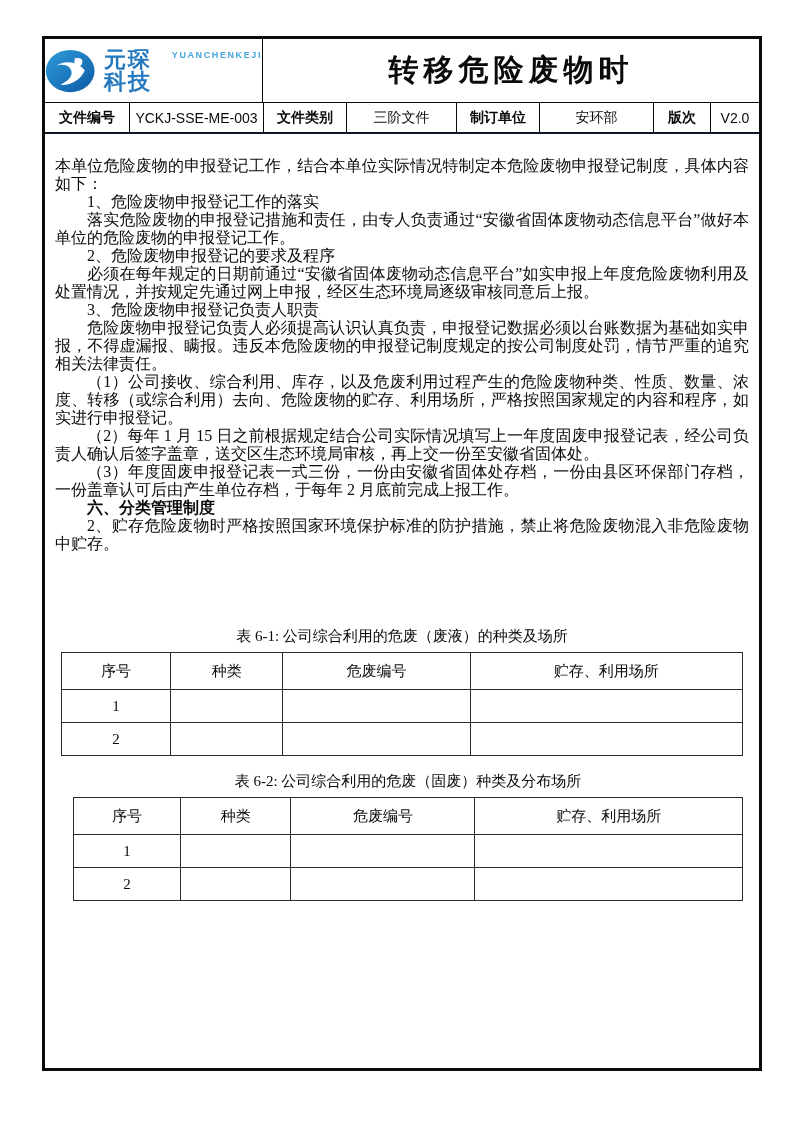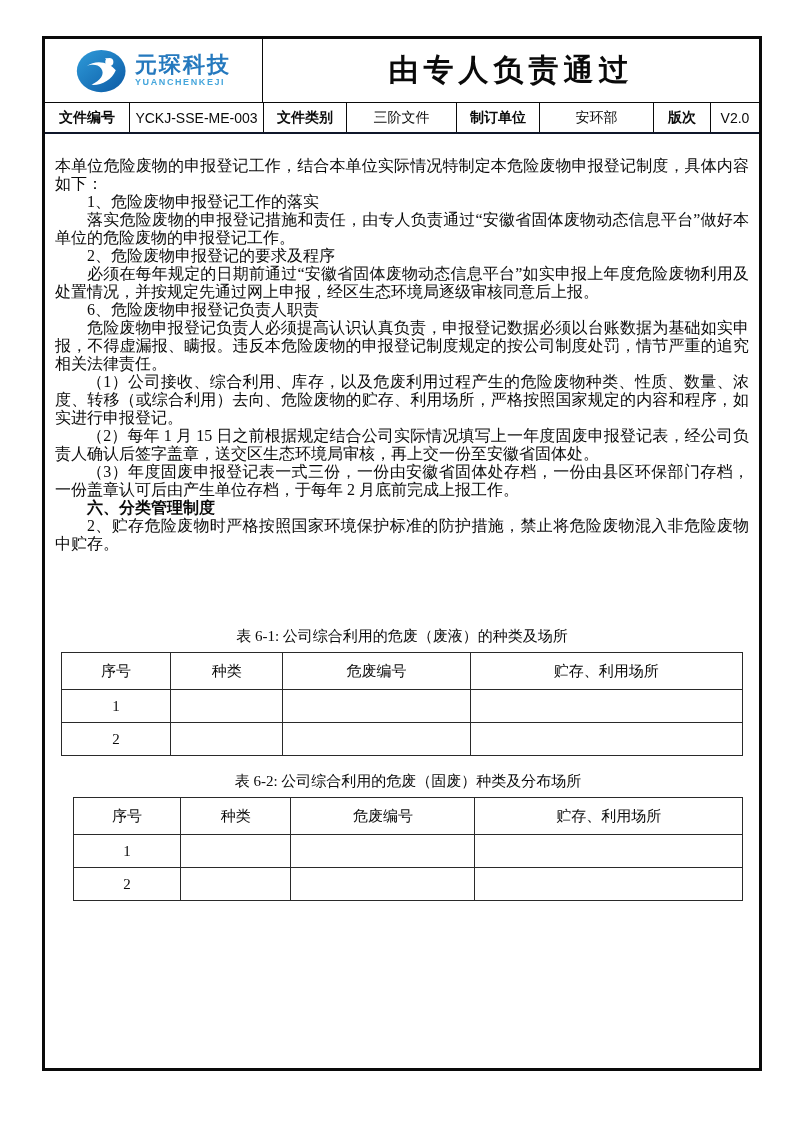--- a/index.html
+++ b/index.html
@@ -8,21 +8,21 @@
     font-family:"Liberation Serif","DejaVu Serif",serif;color:#0a0a0a;
   }
   .page{
     position:absolute;left:42px;top:36px;width:720px;height:1035px;
     border:3px solid #0a0a0a;box-sizing:border-box;background:#fff;
   }
   
   .hdr-row1{height:63px;display:flex;border-bottom:1px solid #0a0a0a;}
   .logo-cell{width:218px;border-right:1px solid #0a0a0a;display:flex;align-items:center;justify-content:center;gap:7px;box-sizing:border-box;}
   .logo-icon{width:52px;height:46px;flex:0 0 auto;}
-  .logo-text{display:flex;flex-direction:column;line-height:1;}
+  .logo-text{display:flex;line-height:1;}
   .logo-cn{font-family:"Liberation Sans","DejaVu Sans",sans-serif;font-weight:bold;font-size:22px;color:#2579be;letter-spacing:2px;}
   .logo-en{font-family:"Liberation Sans","DejaVu Sans",sans-serif;font-weight:bold;font-size:9px;color:#45a6dc;letter-spacing:1.6px;margin-top:2px;}
   .title-cell{flex:1;display:flex;align-items:center;justify-content:center;font-size:30px;font-weight:bold;letter-spacing:5px;}
   
   .hdr-row2{height:29px;display:flex;border-bottom:2px solid #0f172a;font-size:14px;}
   .mcell{border-right:1px solid #0a0a0a;display:flex;align-items:center;justify-content:center;box-sizing:border-box;white-space:nowrap;overflow:hidden;}
   .mcell.last{border-right:none;}
   .mlabel{font-weight:bold;}
   .w1{width:85px}.w2{width:134px}.w3{width:83px}.w4{width:110px}
   .w5{width:83px}.w6{width:114px}.w7{width:57px}.w8{flex:1}
@@ -59,41 +59,41 @@
         <ellipse cx="31" cy="28" rx="30" ry="26" fill="url(#lg)"></ellipse>
         <path d="M13 22 C 24 14, 40 16, 49 27 C 44 39, 31 46, 19 45 C 30 40, 36 32, 31 25 C 27 19.5, 19 19.5, 13 22 Z" fill="#ffffff"></path>
         <path d="M36 12 a6.5 6.5 0 1 1 -2 12.6 a9 9 0 0 0 2 -12.6 Z" fill="#ffffff"></path>
         <circle cx="41" cy="17" r="5" fill="#ffffff"></circle>
       </svg>
       <div class="logo-text">
         <div class="logo-cn">元琛科技</div>
         <div class="logo-en">YUANCHENKEJI</div>
       </div>
     </div>
-    <div class="title-cell">由专人负责通过</div>
+    <div class="title-cell">转移危险废物时</div>
   </div>
 
   <div class="hdr-row2">
     <div class="mcell mlabel w1">文件编号</div>
     <div class="mcell mval-mono w2">YCKJ-SSE-ME-003</div>
     <div class="mcell mlabel w3">文件类别</div>
     <div class="mcell w4">三阶文件</div>
     <div class="mcell mlabel w5">制订单位</div>
     <div class="mcell w6">安环部</div>
     <div class="mcell mlabel w7">版次</div>
     <div class="mcell mval-mono w8 last">V2.0</div>
   </div>
 
   <div class="doc-body">
       <p class="para">本单位危险废物的申报登记工作，结合本单位实际情况特制定本危险废物申报登记制度，具体内容如下：</p>
       <p class="para indent">1、危险废物申报登记工作的落实</p>
       <p class="para indent">落实危险废物的申报登记措施和责任，由专人负责通过“安徽省固体废物动态信息平台”做好本单位的危险废物的申报登记工作。</p>
       <p class="para indent">2、危险废物申报登记的要求及程序</p>
       <p class="para indent">必须在每年规定的日期前通过“安徽省固体废物动态信息平台”如实申报上年度危险废物利用及处置情况，并按规定先通过网上申报，经区生态环境局逐级审核同意后上报。</p>
-      <p class="para indent">6、危险废物申报登记负责人职责</p>
+      <p class="para indent">3、危险废物申报登记负责人职责</p>
       <p class="para indent">危险废物申报登记负责人必须提高认识认真负责，申报登记数据必须以台账数据为基础如实申报，不得虚漏报、瞒报。违反本危险废物的申报登记制度规定的按公司制度处罚，情节严重的追究相关法律责任。</p>
       <p class="para indent">（1）公司接收、综合利用、库存，以及危废利用过程产生的危险废物种类、性质、数量、浓度、转移（或综合利用）去向、危险废物的贮存、利用场所，严格按照国家规定的内容和程序，如实进行申报登记。</p>
       <p class="para indent">（2）每年 1 月 15 日之前根据规定结合公司实际情况填写上一年度固废申报登记表，经公司负责人确认后签字盖章，送交区生态环境局审核，再上交一份至安徽省固体处。</p>
       <p class="para indent">（3）年度固废申报登记表一式三份，一份由安徽省固体处存档，一份由县区环保部门存档，一份盖章认可后由产生单位存档，于每年 2 月底前完成上报工作。</p>
       <p class="para indent bold">六、分类管理制度</p>
       <p class="para indent">2、贮存危险废物时严格按照国家环境保护标准的防护措施，禁止将危险废物混入非危险废物中贮存。</p>
     </div>
 
   <div class="table-section ts0">
     <div class="tbl-title">表 6-1: 公司综合利用的危废（废液）的种类及场所</div>

